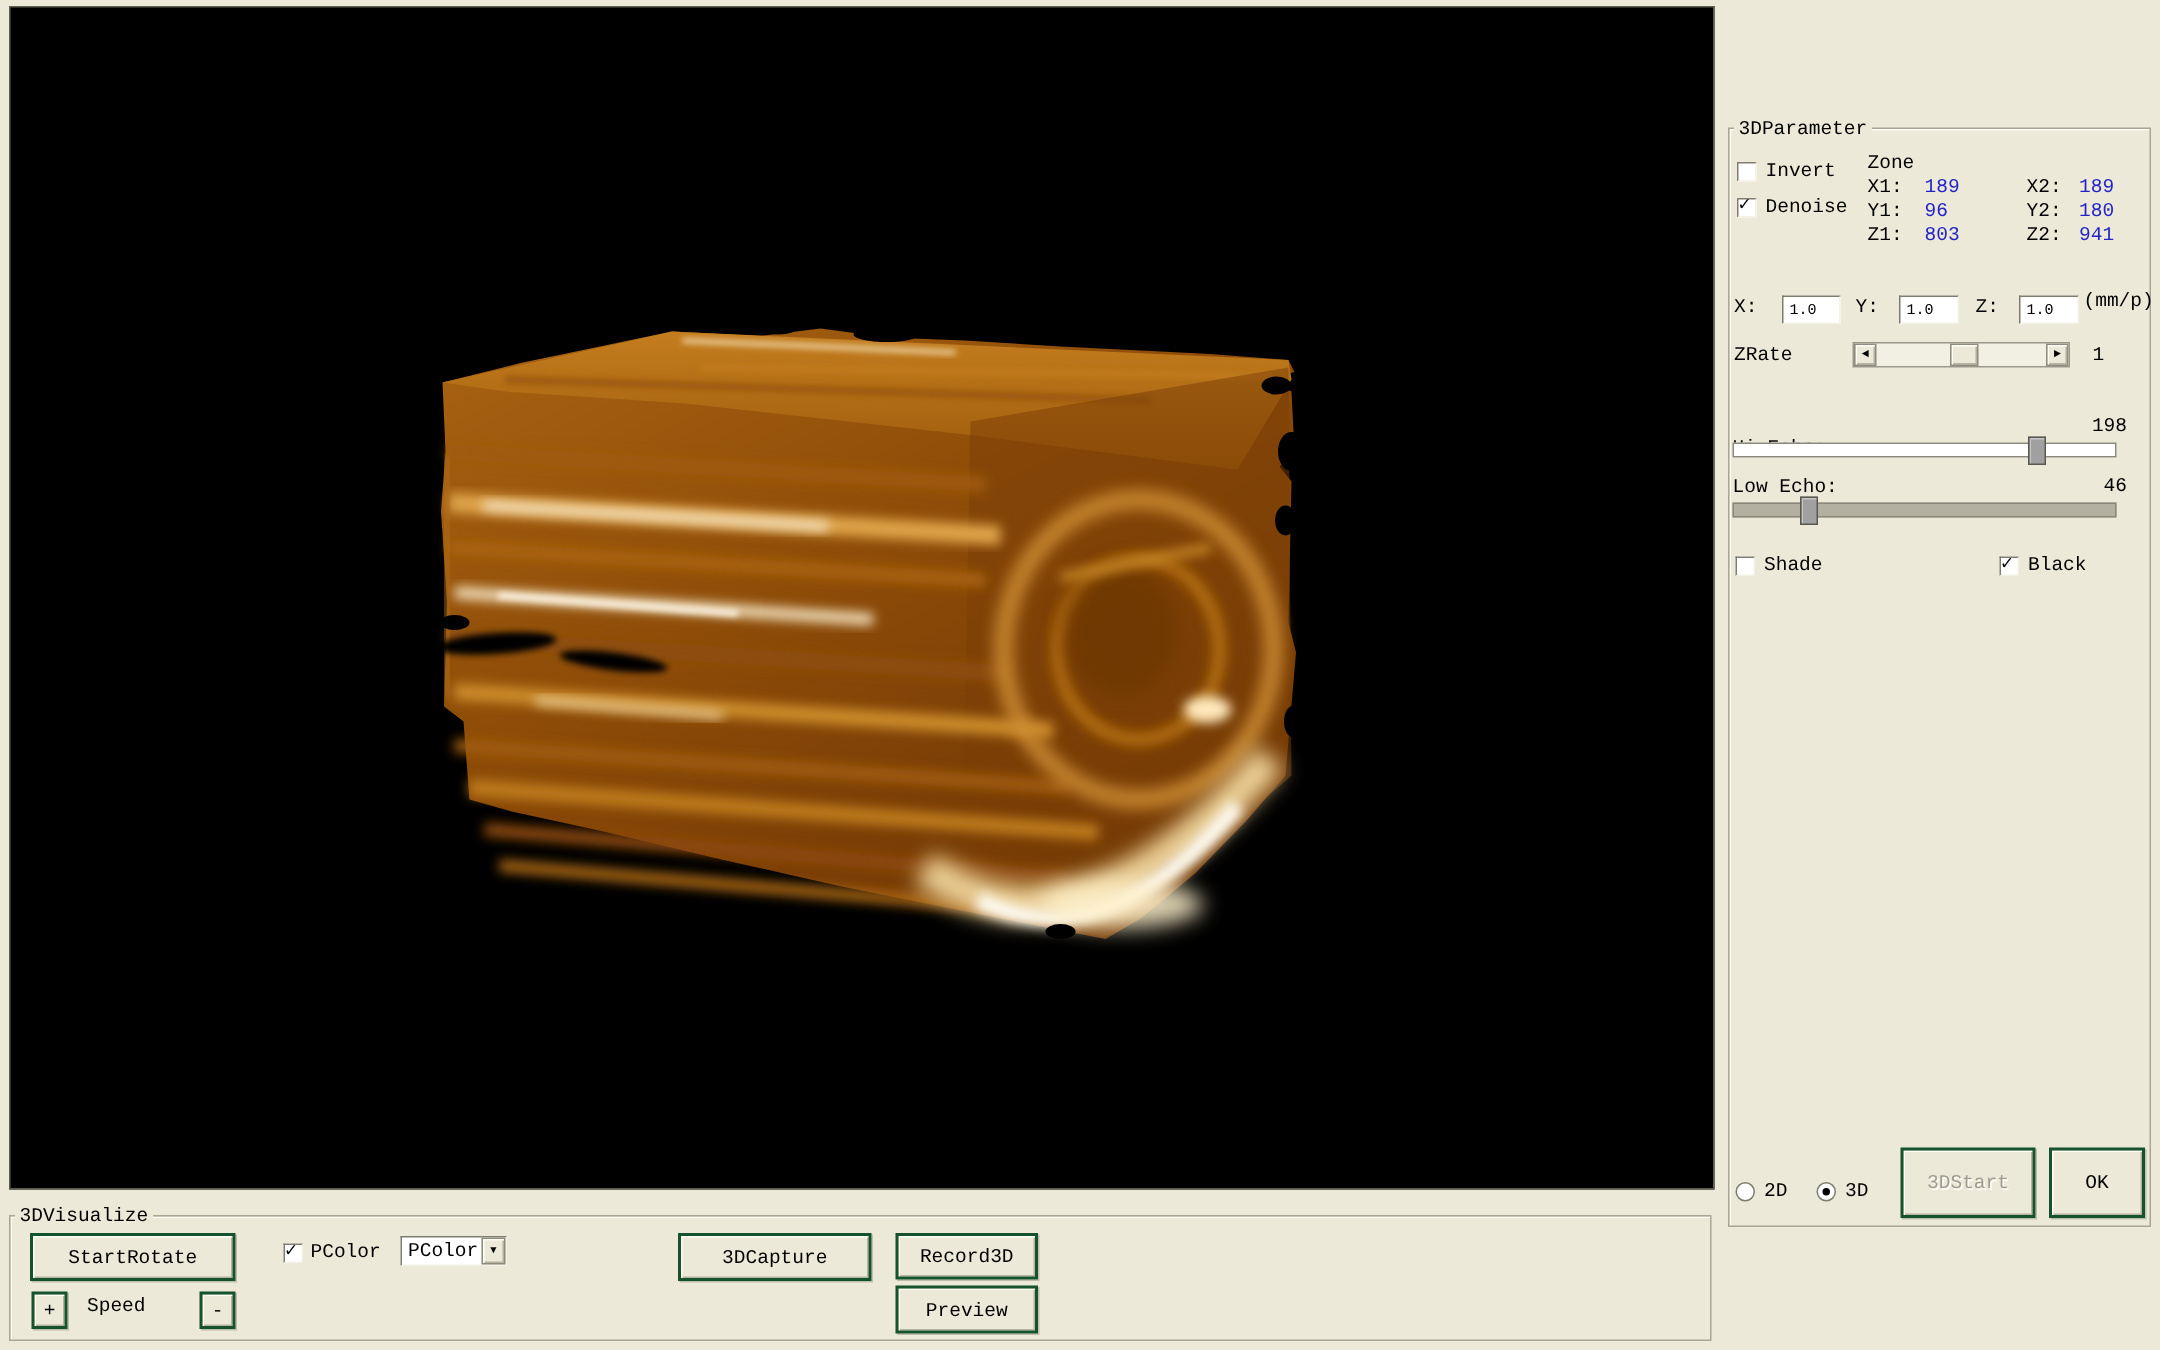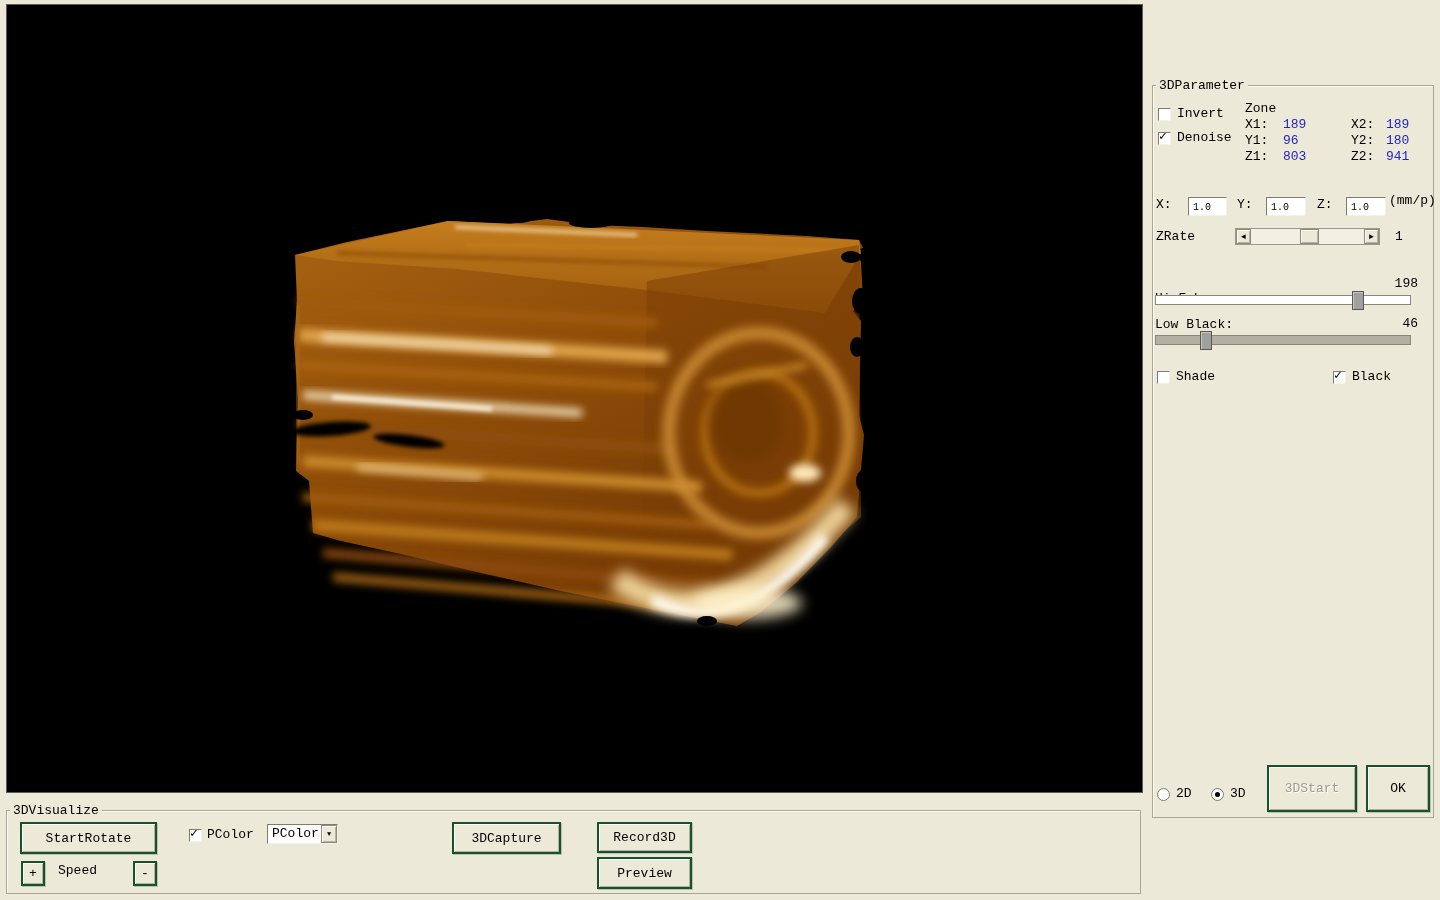--- a/index.html
+++ b/index.html
@@ -197,21 +197,21 @@
       <span>►</span>
     </div>
 </div>
 <div class="lbl" style="left:1395px; top:230px;">1</div>
 
 <div class="lbl" style="left:1155px; top:292px;">Hi Echo:</div>
 <div class="lbl" style="left:1382px; top:277px; width:36px; text-align:right;">198</div>
 <div class="track white" style="left:1155px; top:295px; width:256px;"></div>
 <div class="thumb" style="left:1352px; top:291px;"></div>
 
-<div class="lbl" style="left:1155px; top:318px;">Low Black:</div>
+<div class="lbl" style="left:1155px; top:318px;">Low Echo:</div>
 <div class="lbl" style="left:1382px; top:317px; width:36px; text-align:right;">46</div>
 <div class="track gray" style="left:1155px; top:335px; width:256px;"></div>
 <div class="thumb" style="left:1200px; top:331px;"></div>
 
 <div class="checkbox" style="left:1157px; top:371px;"></div>
 <div class="lbl" style="left:1176px; top:370px;">Shade</div>
 <div class="checkbox" style="left:1333px; top:371px;">
   <span class="check-glyph">✓</span>
 </div>
 <div class="lbl" style="left:1352px; top:370px;">Black</div>
@@ -235,15 +235,15 @@
   <span class="check-glyph">✓</span>
 </div>
 <div class="lbl" style="left:207px; top:828px;">PColor</div>
 <div class="combo" style="left:267px; top:824px; width:71px; height:20px;">
   <span class="combo-text">PColor</span>
   <span class="combo-btn">
       <span>▼</span>
     </span>
 </div>
 
-<div class="btn" style="left:452px; top:822px; width:109px; height:32px;">3DCapture</div>
+<div class="btn" style="left:452px; top:822px; width:129px; height:32px;">3DCapture</div>
 <div class="btn" style="left:597px; top:822px; width:95px; height:31px;">Record3D</div>
 <div class="btn" style="left:597px; top:857px; width:95px; height:32px;">Preview</div>
 
 </body></html>

